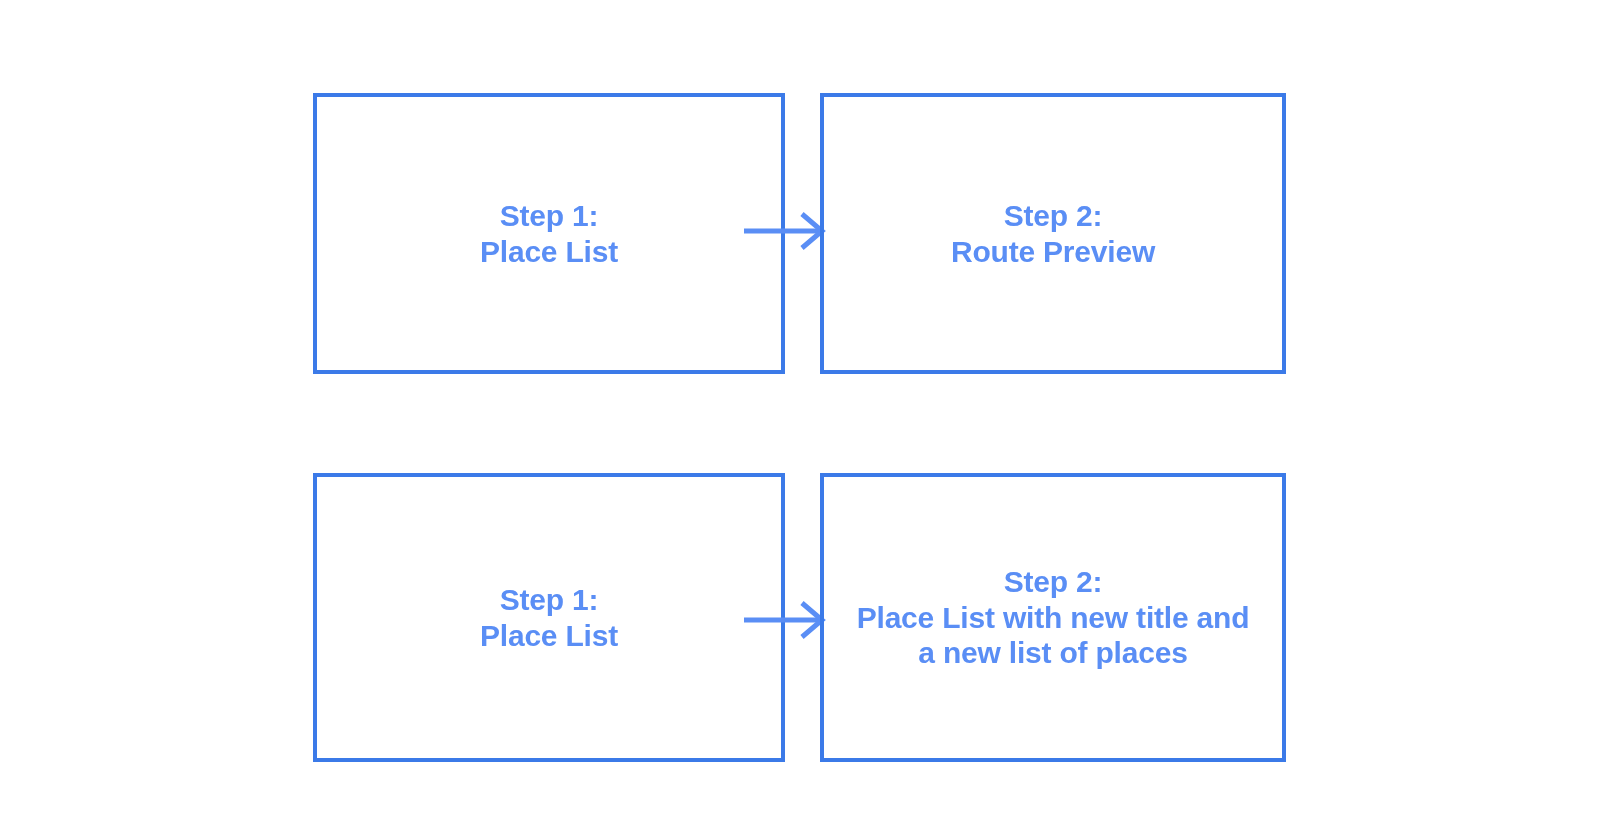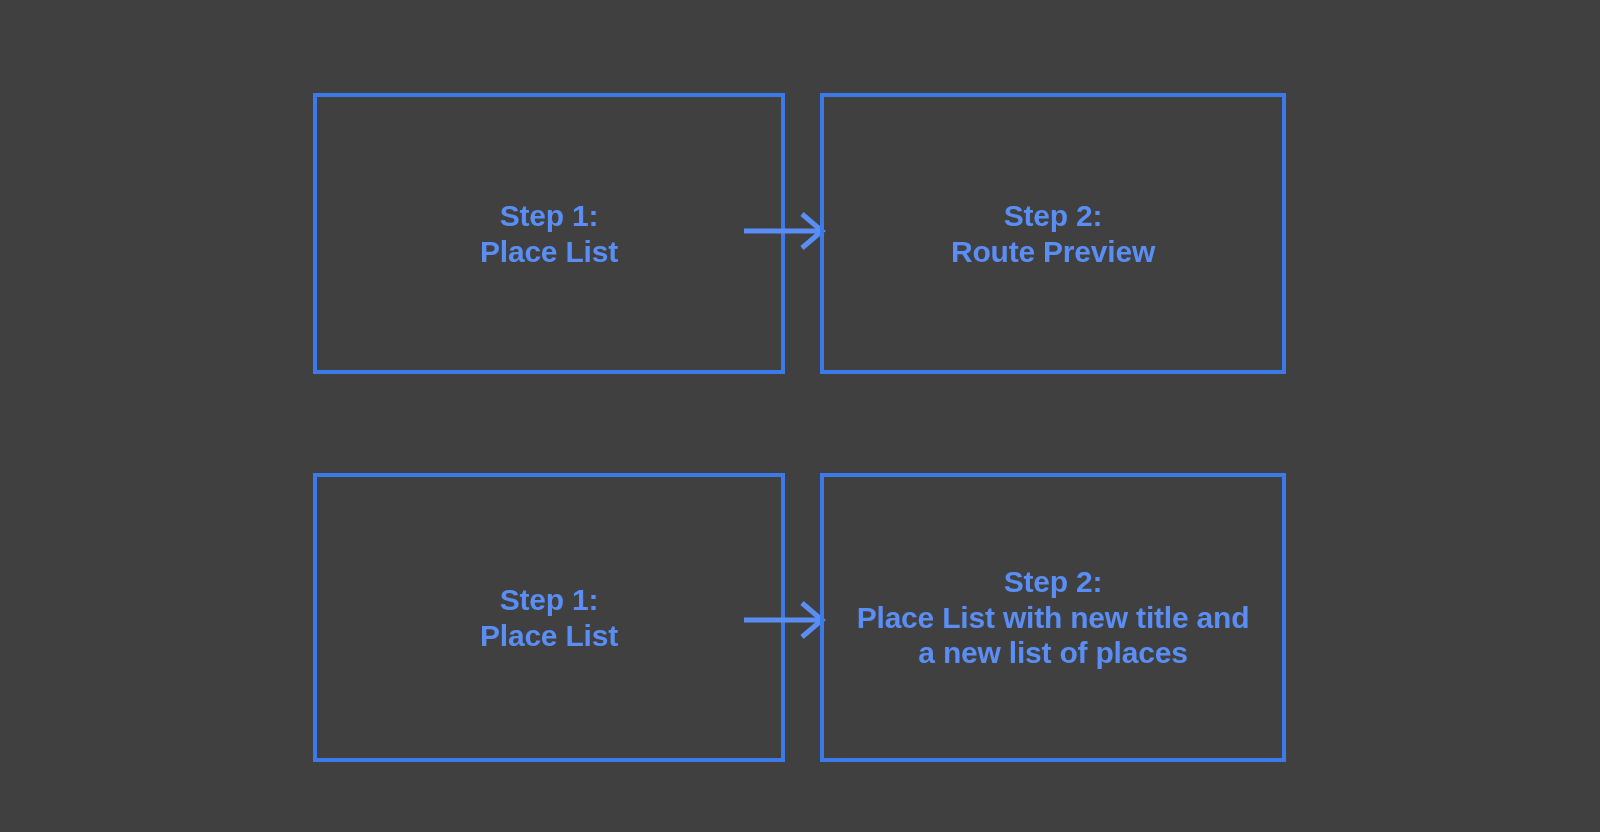--- a/index.html
+++ b/index.html
@@ -48,21 +48,21 @@
   #box-step2-top   { left: 820px; top: 93px;  width: 466px; height: 281px; }
   #arrow-top       { left: 744px; top: 208px; width: 82px;  height: 46px; }
   
   #box-step1-bottom{ left: 313px; top: 473px; width: 472px; height: 289px; }
   #box-step2-bottom{ left: 820px; top: 473px; width: 466px; height: 289px; }
   #arrow-bottom    { left: 744px; top: 597px; width: 82px;  height: 46px; }
 </style>
 </head>
 <body style="background: rgb(0, 0, 0);">
 
-<div id="canvas" style="background: #404040;">
+<div id="canvas" style="background: #ffffff;">
 
   <div class="flow-box" id="box-step1-top" style="border-color: rgb(59, 122, 232);">
     <div class="box-label" style="color: rgb(90, 142, 245);">Step 1:
 Place List</div>
   </div>
 
   <svg class="arrow" id="arrow-top" viewBox="0 0 82 46">
     <line x1="0" y1="23" x2="76" y2="23" stroke="#5a8ef5" stroke-width="5"></line>
     <polyline points="58,6 78,23 58,40" fill="none" stroke="#5a8ef5" stroke-width="5" stroke-linecap="butt" stroke-linejoin="miter"></polyline>
   </svg>

